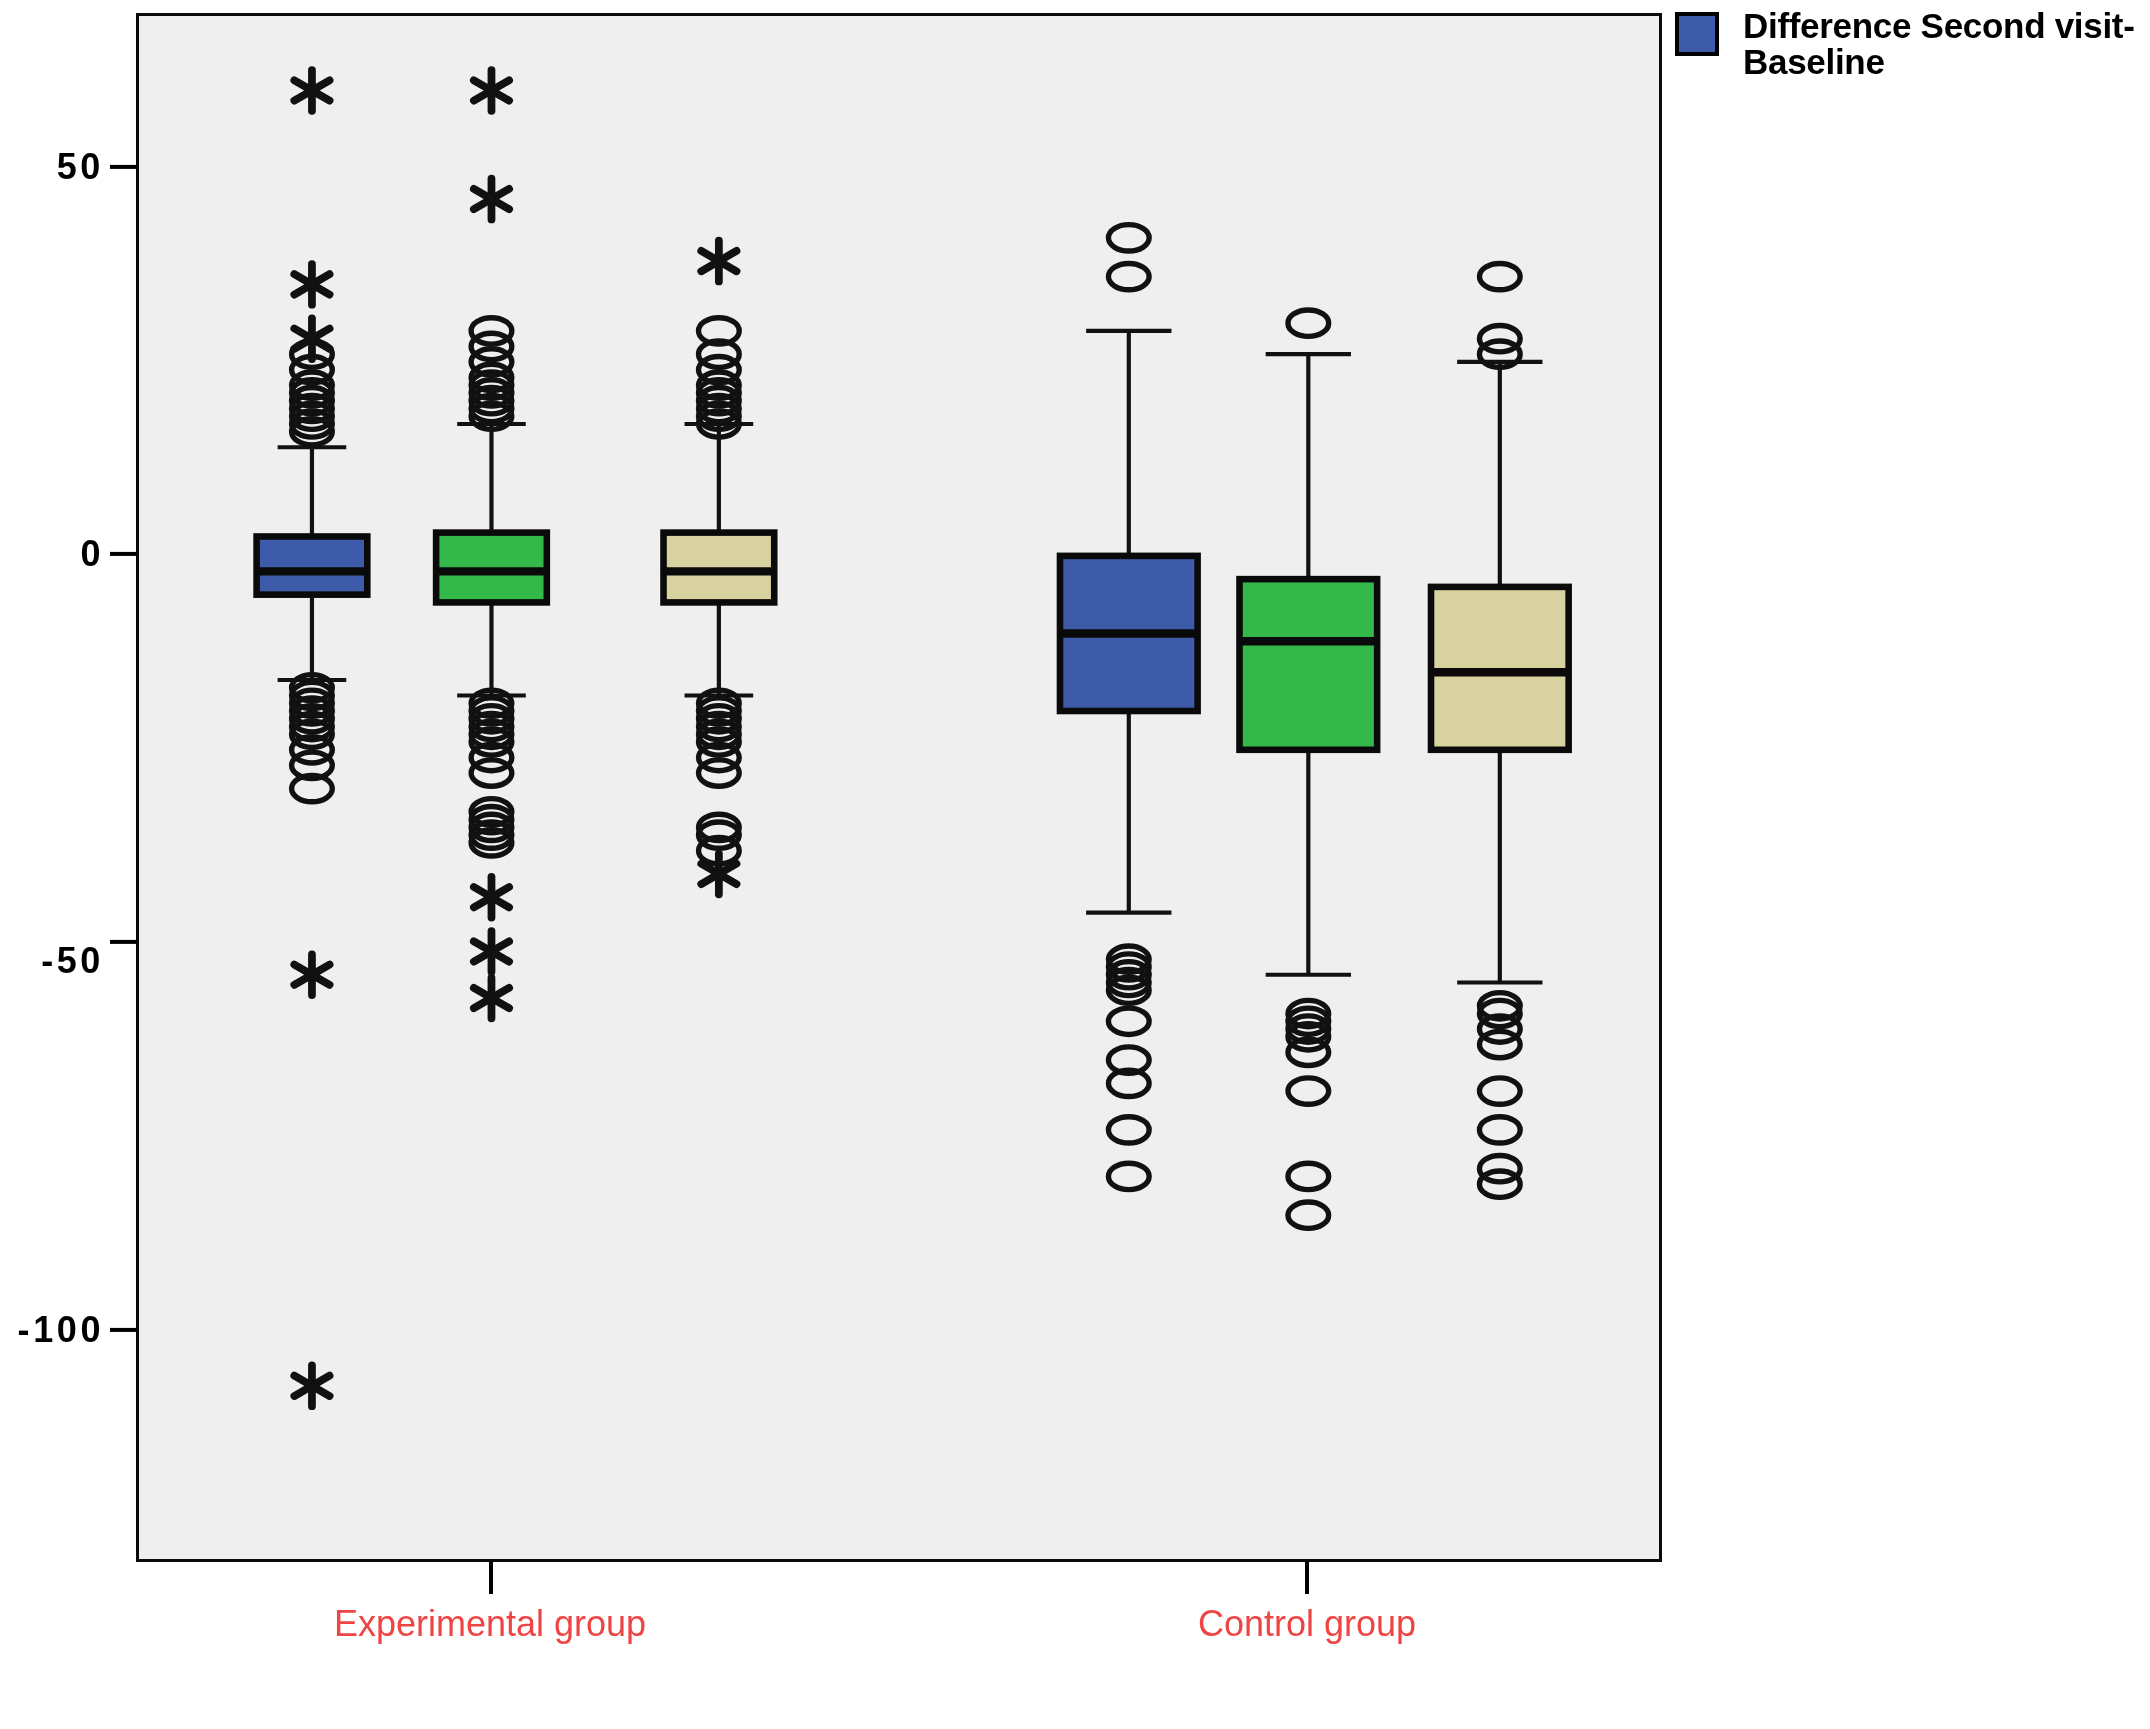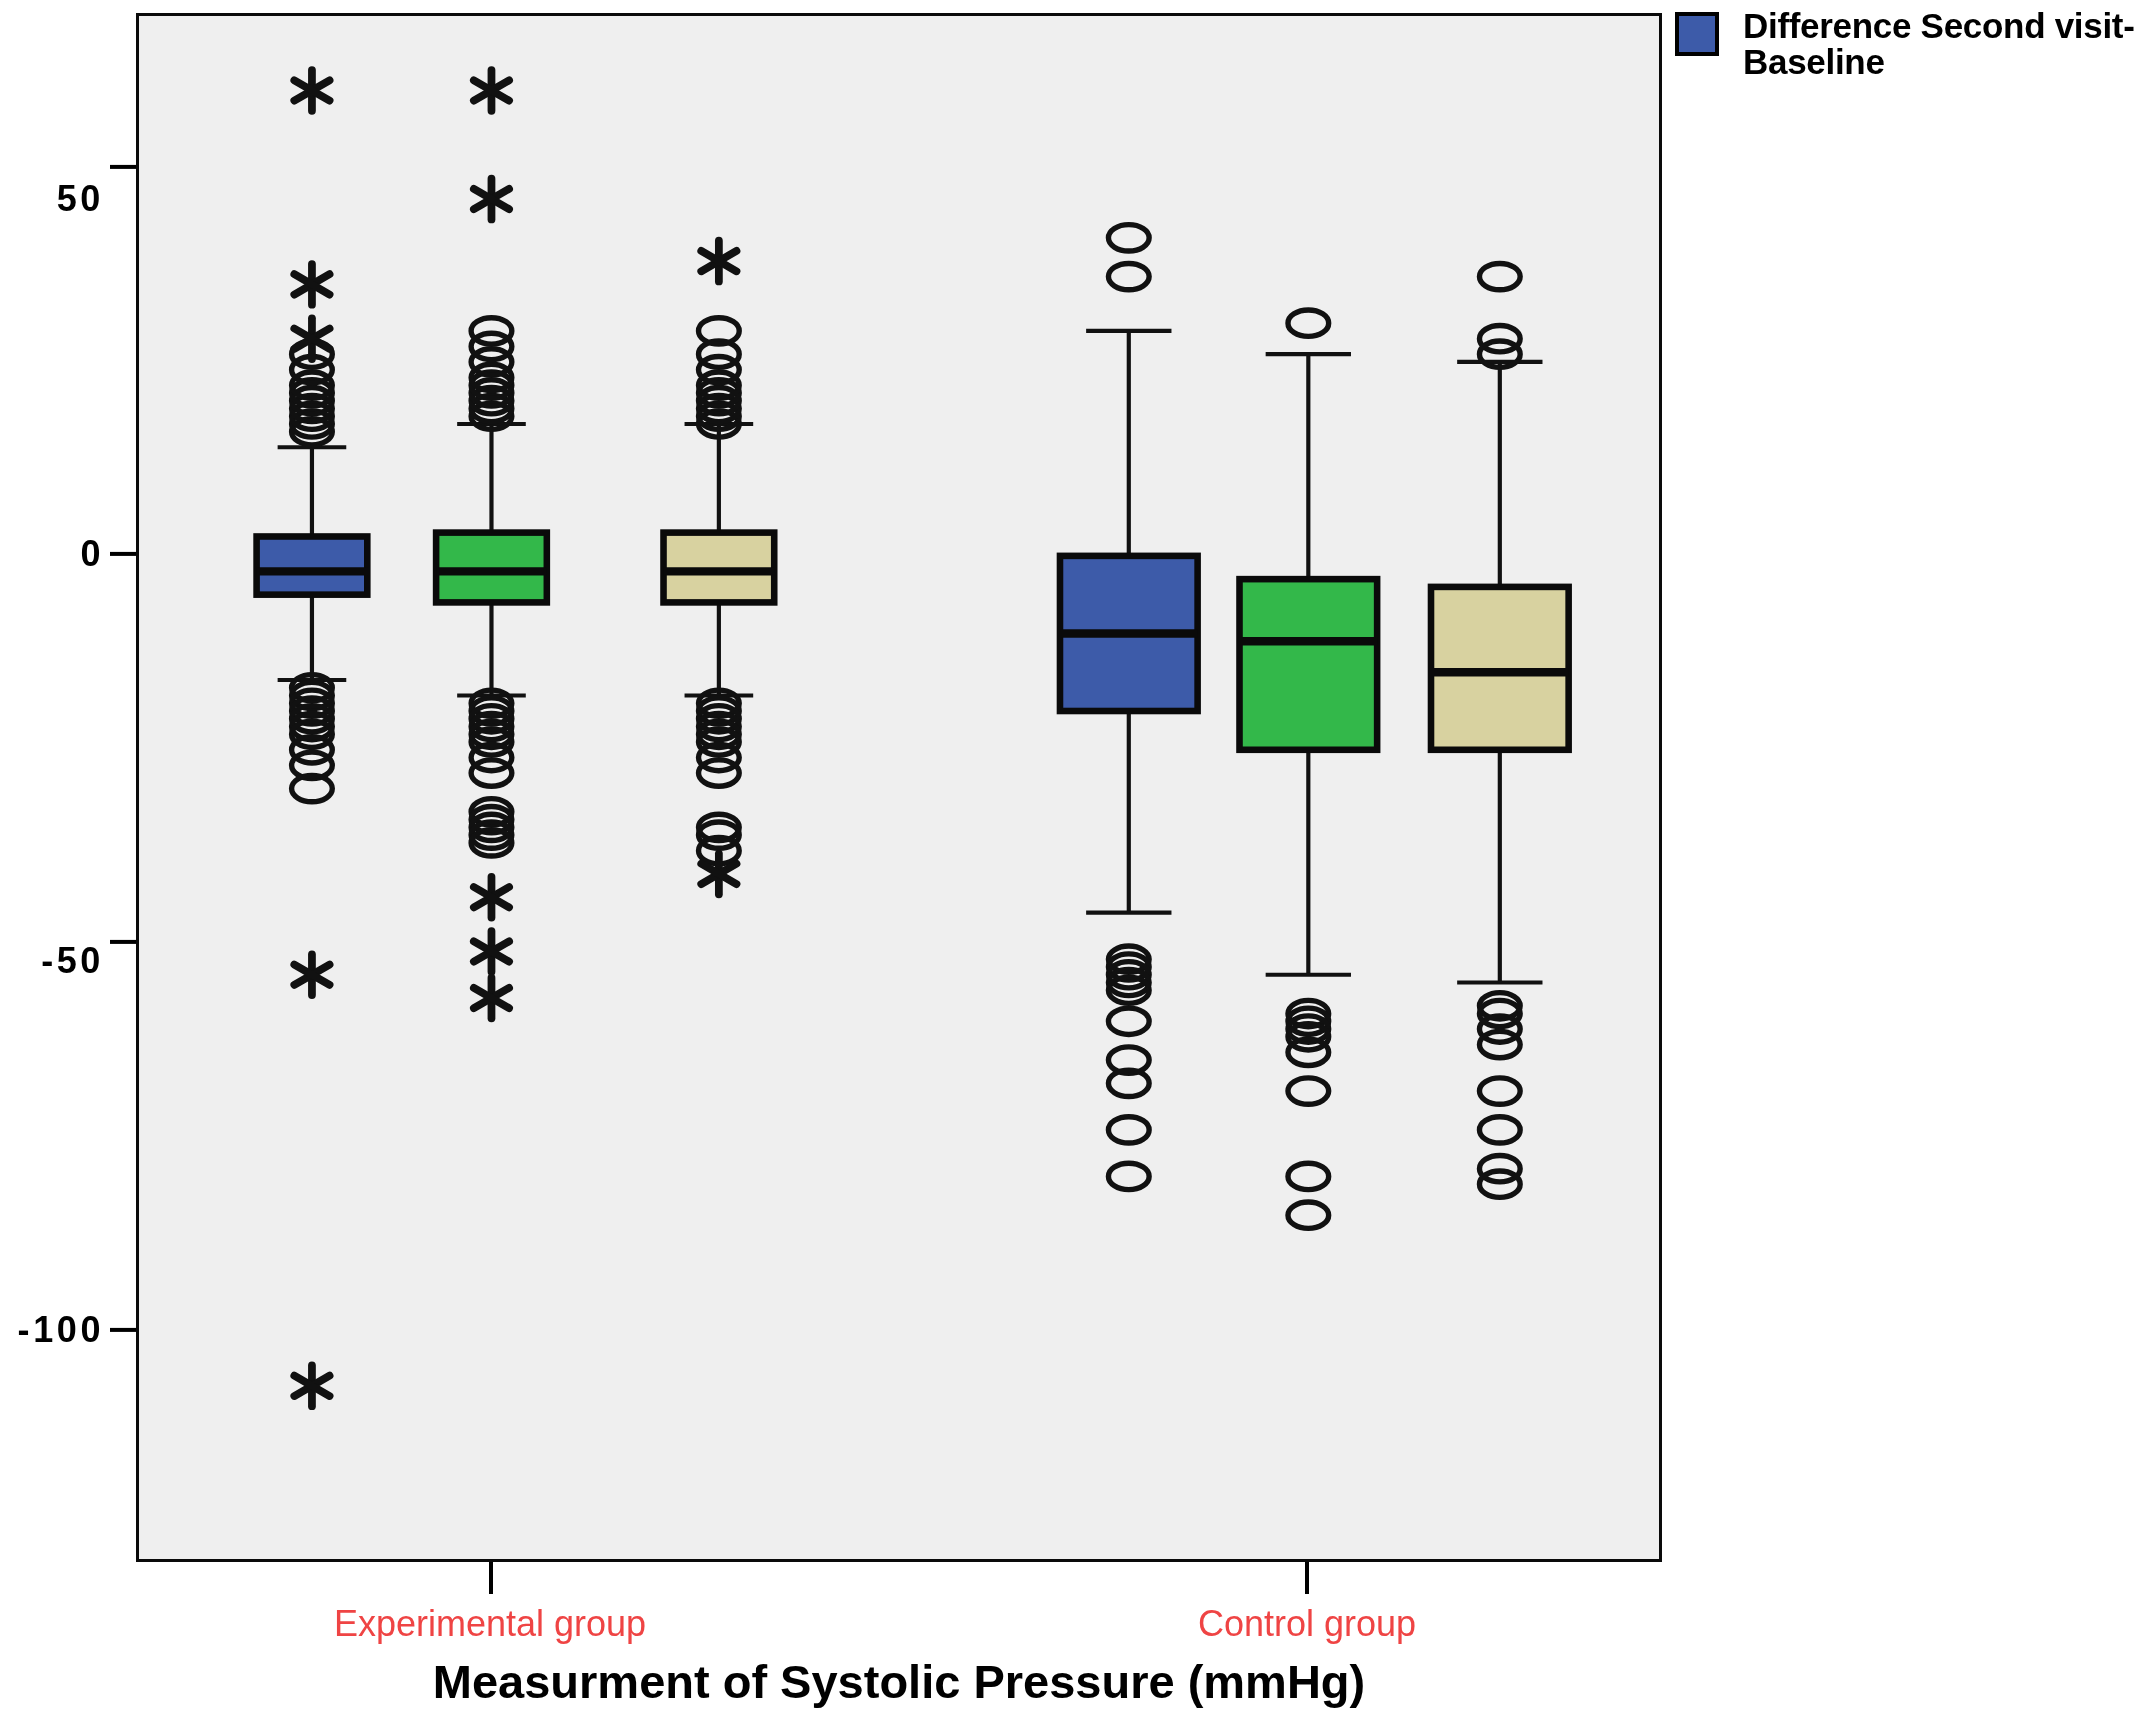--- a/index.html
+++ b/index.html
@@ -86,21 +86,21 @@
     color:#000;
     letter-spacing:-0.3px;
   }
 </style>
 </head>
 <body>
 
 <div id="root">
 
   <div id="y-axis">
-      <div class="ytick-label" style="top: 167px; margin-top: 32px;">50</div>
+      <div class="ytick-label" style="top: 167px;">50</div>
       <div class="ytick-mark" style="top: 167px;"></div>
       <div class="ytick-label" style="top: 554px;">0</div>
       <div class="ytick-mark" style="top: 554px;"></div>
       <div class="ytick-label" style="top: 942px; margin-top: 19px;">-50</div>
       <div class="ytick-mark" style="top: 942px;"></div>
       <div class="ytick-label" style="top: 1330px;">-100</div>
       <div class="ytick-mark" style="top: 1330px;"></div>
     </div>
 
   <div id="plot-frame">
@@ -302,21 +302,20 @@
           <ellipse cx="2274" cy="1692.56" rx="34" ry="22" fill="none" stroke="#111" stroke-width="9"></ellipse>
           <ellipse cx="2274" cy="1718.48" rx="34" ry="22" fill="none" stroke="#111" stroke-width="9"></ellipse>
           <ellipse cx="2274" cy="1796.24" rx="34" ry="22" fill="none" stroke="#111" stroke-width="9"></ellipse>
           <ellipse cx="2274" cy="1861.04" rx="34" ry="22" fill="none" stroke="#111" stroke-width="9"></ellipse>
           <ellipse cx="2274" cy="1925.8400000000001" rx="34" ry="22" fill="none" stroke="#111" stroke-width="9"></ellipse>
           <ellipse cx="2274" cy="1951.76" rx="34" ry="22" fill="none" stroke="#111" stroke-width="9"></ellipse>
         </g>
       </svg>
   </div>
 
-  <div id="x-title">Measurment of Systolic Pressure (mmHg)</div>
 
   <div id="legend">
     <div class="legend-row">
       <div class="legend-swatch" style="background: rgb(61, 91, 169);"></div>
       <div class="legend-text">Difference Second visit-Baseline</div>
     </div>
   </div>
 
 <div class="xtick-mark" style="left: 489px;"></div>
     <div class="xtick-label" style="left: 490px;">Experimental group</div>

